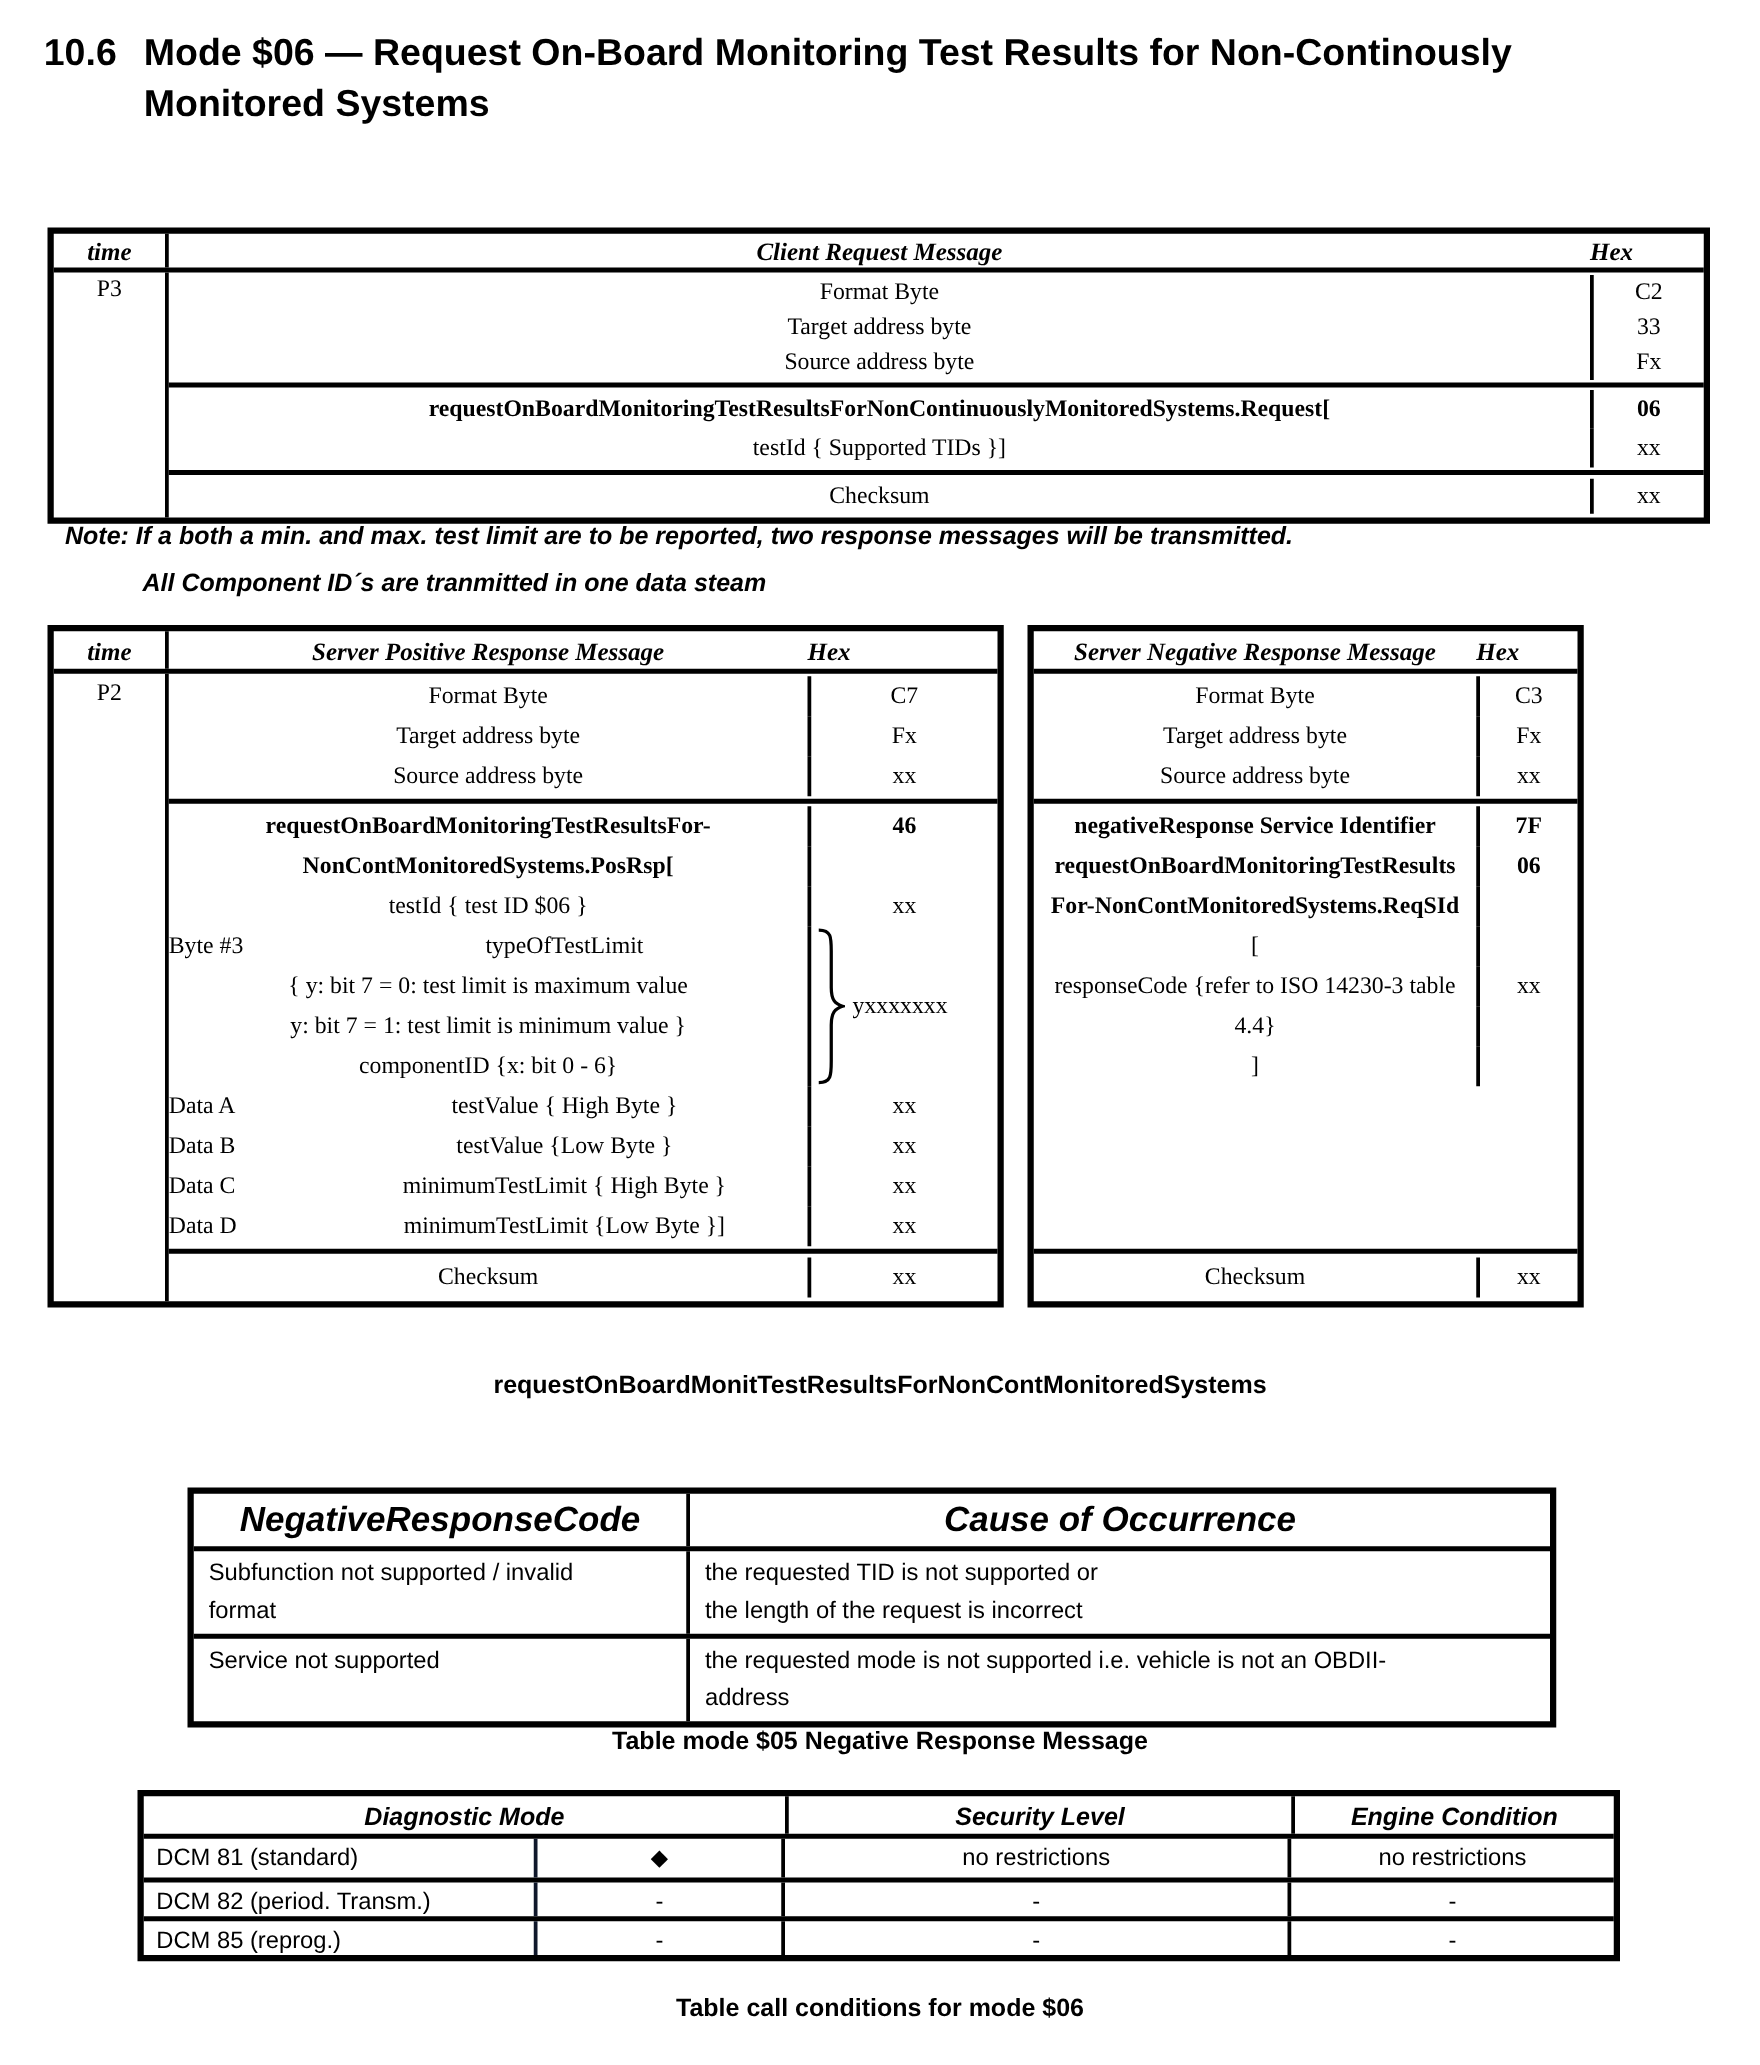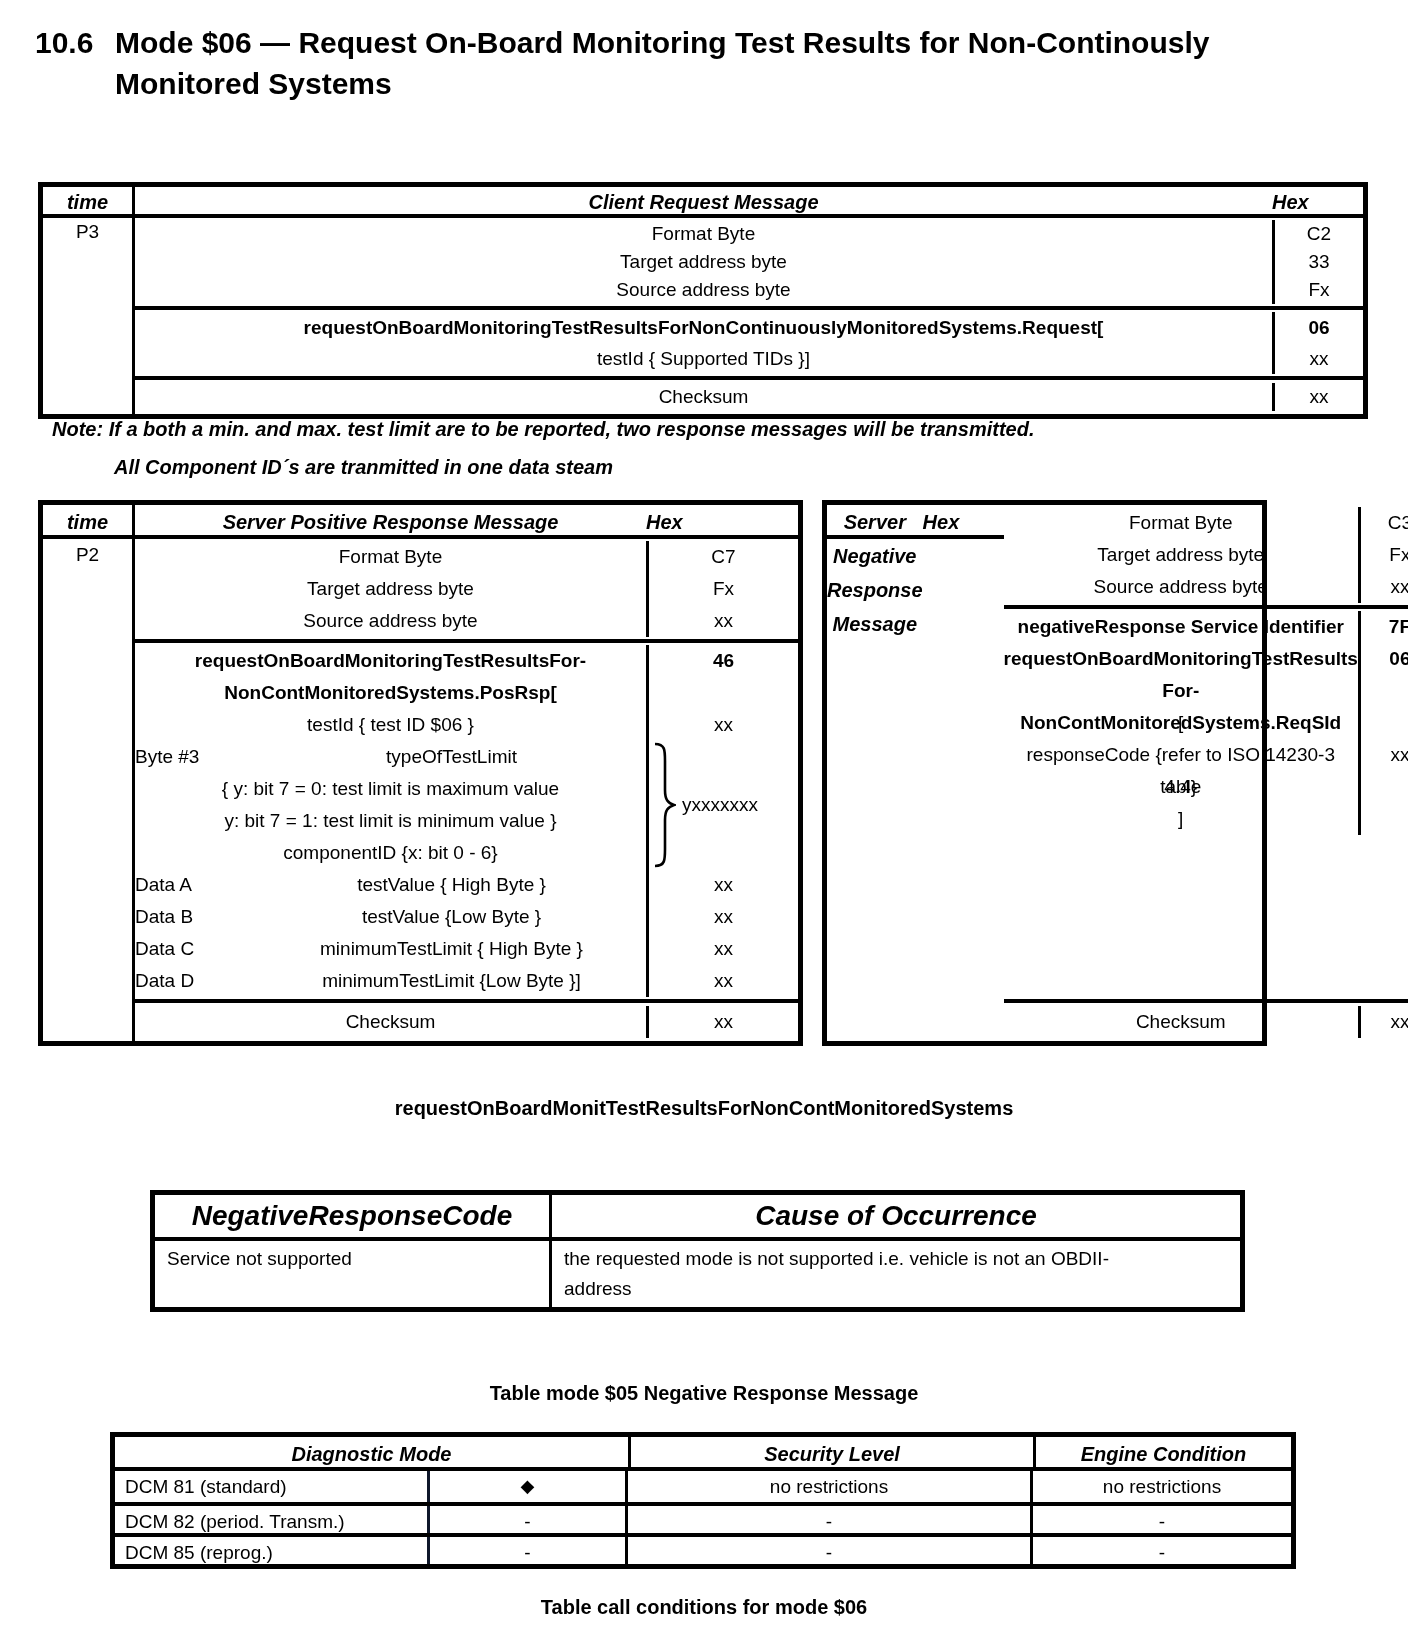--- a/index.html
+++ b/index.html
@@ -12,41 +12,41 @@
   .heading .num { width:80px; flex-shrink:0; }
 
   
   .note { left:52px; top:417px; font-weight:bold; font-style:italic; font-size:20px; line-height:24px; }
   .note .l2 { margin-left:62px; margin-top:14px; }
 
   
   .caption { left:0; width:100%; text-align:center; font-weight:bold; font-size:20px; }
 
   
-  .msgtbl { border:5px solid #000; background:#fff; font-size:19px; }
+  .msgtbl { border:5px solid #000; background:#fff; font-size:19px;font-family:Liberation Serif, serif; }
   .mth { display:flex; font-weight:bold; font-style:italic; font-size:20px; border-bottom:4px solid #000; }
   .mtb { display:flex; }
   .tcol { width:92px; border-right:3px solid #000; text-align:center; flex-shrink:0; }
   .gcol { flex:1; display:flex; flex-direction:column; }
   .grp { padding:2px 0; }
   .grp + .grp { border-top:4px solid #000; }
   .ln { display:flex; }
   .ln .m { flex:1; text-align:center; min-width:0; }
   .ln .h { flex-shrink:0; border-left:3px solid #000; text-align:center; }
   .b { font-weight:bold; }
 
   .t1 { left:38px; top:182px; width:1330px; }
   .t1 .mth { height:31px; line-height:31px; }
   .t1 .ln { height:28px; line-height:28px; }
   .t1 .h { width:91px; }
   .t1 .grp.g2 .ln { height:31px; line-height:31px; }
 
   .resp-row { left:38px; top:500px; width:1332px; display:flex; gap:19px; align-items:stretch; }
   .t2 { width:765px; }
-  .t3 { width:445px; display:flex; flex-direction:row; }
+  .t3 { width:445px; display:flex; flex-direction:column; }
   .t3 .mtb { flex:1; }
   .t2 .mth, .t3 .mth { height:34px; line-height:34px; }
   .t2 .ln, .t3 .ln { height:32px; line-height:32px; }
   .t2 .h { width:152px; }
   .t3 .h { width:81px; }
   .t3 .gcol { height:100%; }
   .t3 .grp.fill { flex:1; }
   .grp.ck { padding:3px 0; }
 
   .withlbl { display:flex; }
@@ -299,20 +299,30 @@
 
 <div class="abs caption" style="top:1097px">requestOnBoardMonitTestResultsForNonContMonitoredSystems</div>
 
 <div class="abs nrt">
   <div class="hrow">
     <div class="c1">NegativeResponseCode</div>
     <div class="c2">Cause of Occurrence</div>
   </div>
   <div class="row">
     <div class="c1 cell2line">
+      <div>Subfunction not supported / invalid</div>
+      <div>format</div>
+    </div>
+    <div class="c2 cell2line">
+      <div>the requested TID is not supported or</div>
+      <div>the length of the request is incorrect</div>
+    </div>
+  </div>
+  <div class="row">
+    <div class="c1 cell2line">
       <div>Service not supported</div>
       <div></div>
     </div>
     <div class="c2 cell2line">
       <div>the requested mode is not supported i.e. vehicle is not an OBDII-</div>
       <div>address</div>
     </div>
   </div>
 </div>
 

